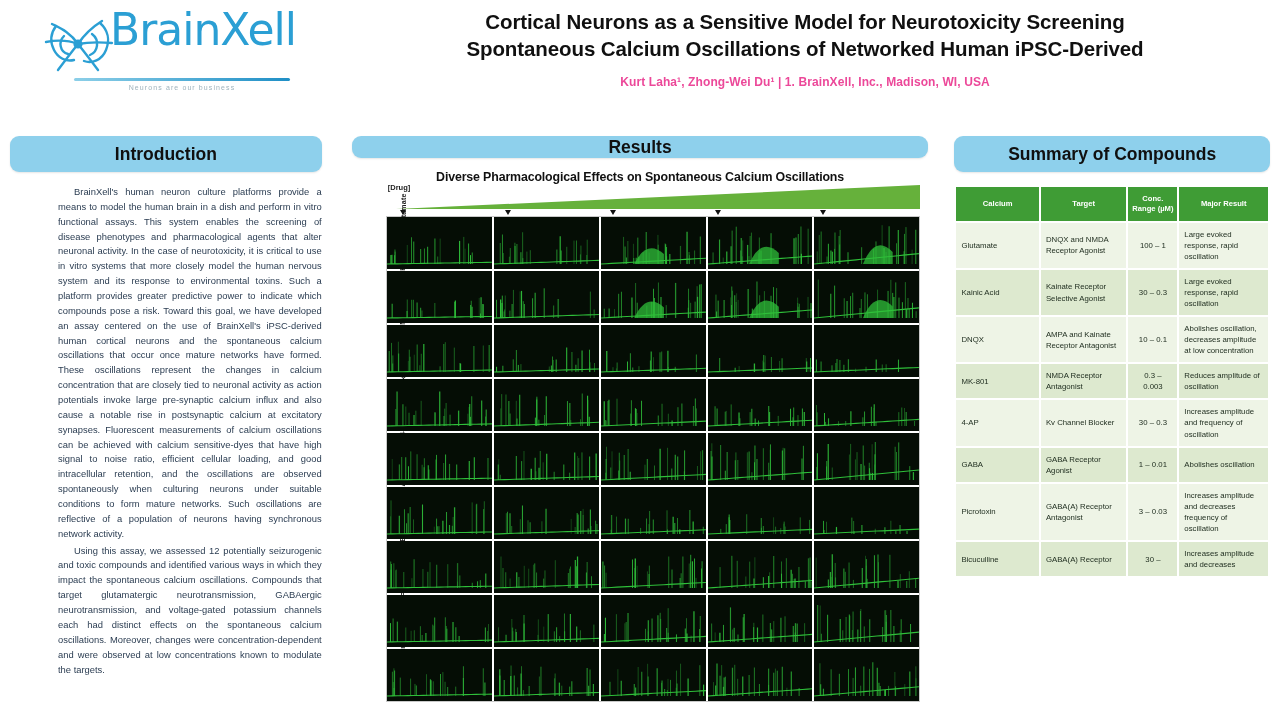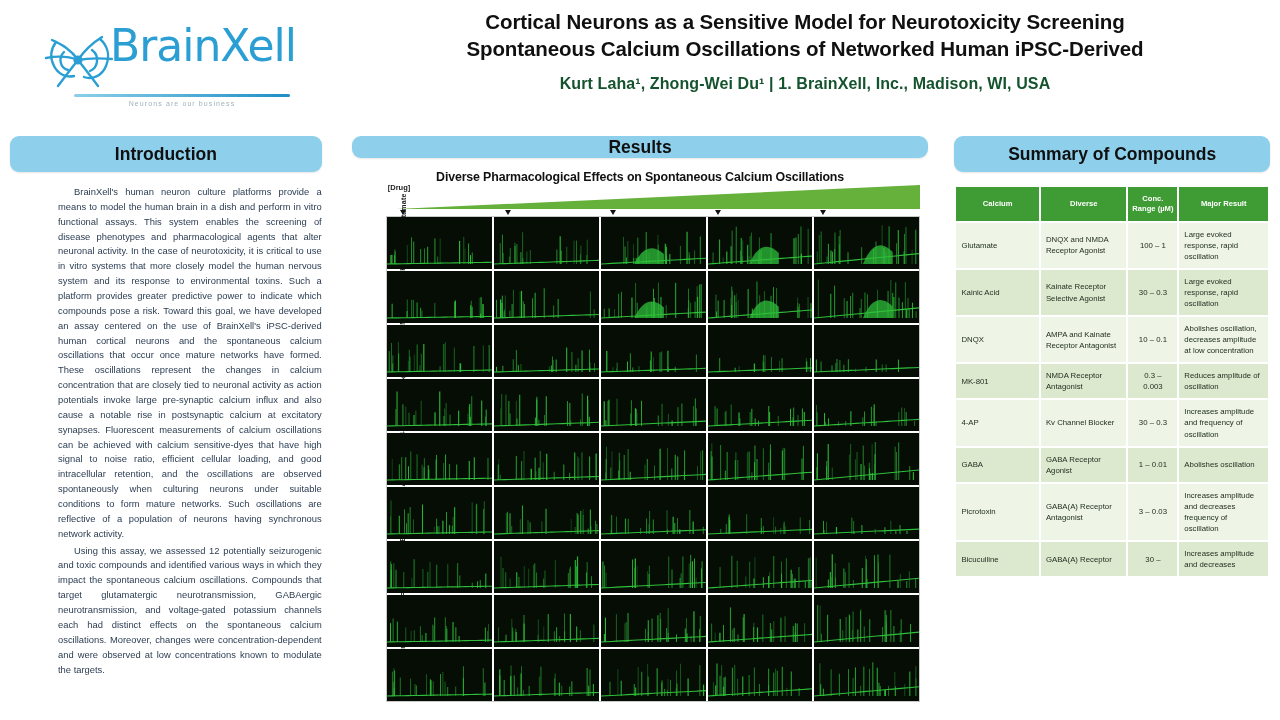--- a/index.html
+++ b/index.html
@@ -18,21 +18,21 @@
   
   #header {
     position: absolute; left: 0; top: 0;
     width: 1280px; height: 112px;
     display: flex; align-items: flex-start;
   }
   #logo-block {
     width: 330px; height: 112px;
     position: relative;
     flex: 0 0 330px;
-    padding-top: 22px;
+    padding-top: 6px;
     box-sizing: border-box;
   }
   #logo-inner {
     position: relative;
     width: 270px; height: 96px;
     margin: 0 auto;
   }
   #logo-mark {
     position: absolute; left: 10px; top: 6px;
     width: 76px; height: 64px;
@@ -69,23 +69,23 @@
   }
   .poster-title-line {
     font-size: 20.5px;
     font-weight: bold;
     color: #101010;
     line-height: 1.34;
     letter-spacing: -0.1px;
   }
   #authors {
     margin-top: 12px;
-    font-size: 16px;
+    font-size: 12px;
     font-weight: bold;
-    color: #14532d;
+    color: #ec4899;
     letter-spacing: 0.1px;
   }
 
   
   #columns {
     position: absolute; left: 0; top: 128px;
     width: 1280px; height: 608px;
     display: flex;
     gap: 16px;
   }
@@ -1566,21 +1566,21 @@
       <table id="summary-table">
         <colgroup>
           <col class="col-compound">
             <col class="col-target">
             <col class="col-conc">
             <col class="col-result">
         </colgroup>
         <thead>
           <tr>
             <th>Calcium</th>
-            <th>Diverse</th>
+            <th>Target</th>
             <th>Conc. Range (µM)</th>
             <th>Major Result</th>
           </tr>
         </thead>
         <tbody id="summary-body">
             <tr>
               <td class="">Glutamate</td>
               <td class="">DNQX and NMDA Receptor Agonist</td>
               <td class="col-conc">100 – 1</td>
               <td class="">Large evoked response, rapid oscillation</td>

